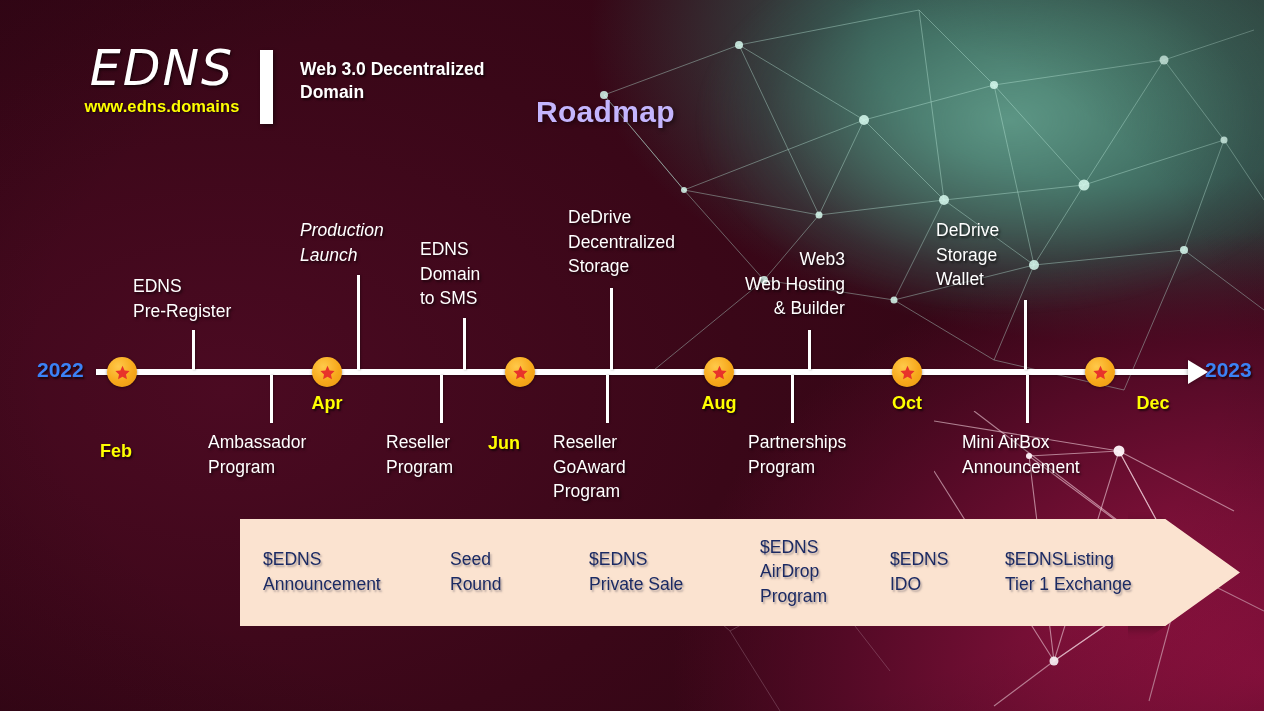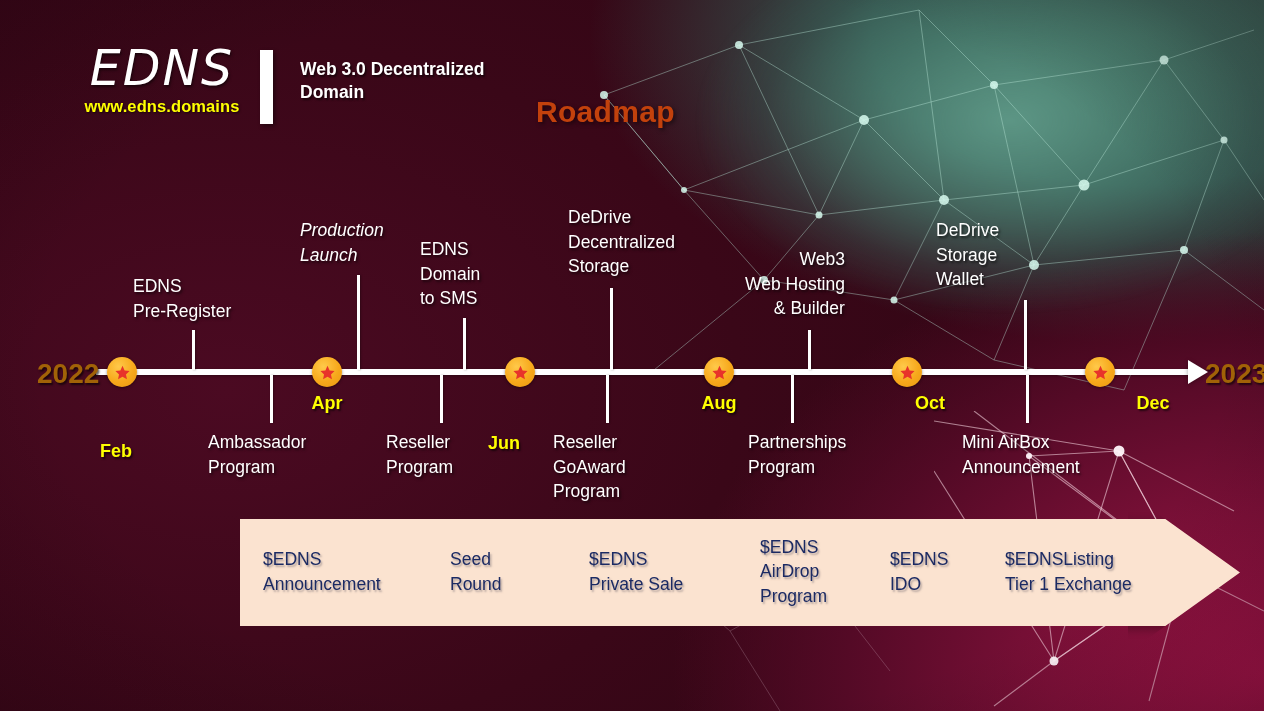--- a/index.html
+++ b/index.html
@@ -49,37 +49,37 @@
     position:absolute;left:260px;top:50px;width:13px;height:74px;
     background:#ffffff;box-shadow:2px 2px 4px rgba(0,0,0,.45);
   }
   .tagline{
     position:absolute;left:300px;top:58px;width:200px;
     font-size:17.5px;font-weight:bold;color:#ffffff;line-height:1.33;
     text-shadow:1.5px 1.5px 2px rgba(0,0,0,.6);
   }
   .roadmap-title{
     position:absolute;left:536px;top:95px;
-    font-size:30px;font-weight:bold;color:#c2410c;letter-spacing:.3px;
+    font-size:30px;font-weight:bold;color:#c4b5fd;letter-spacing:.3px;
     text-shadow:2px 2px 4px rgba(0,0,0,.5);
   }
 
   
   .axis{
     position:absolute;left:96px;top:369px;width:1098px;height:6px;
     background:#ffffff;box-shadow:0 1px 3px rgba(0,0,0,.35);
   }
   .axis-head{
     position:absolute;left:1188px;top:360px;width:0;height:0;
     border-top:12px solid transparent;border-bottom:12px solid transparent;
     border-left:20px solid #ffffff;
     filter:drop-shadow(0 1px 2px rgba(0,0,0,.35));
   }
   .year{
-    position:absolute;font-size:28px;font-weight:bold;color:#a16207;
+    position:absolute;font-size:21px;font-weight:bold;color:#3b82f6;
     text-shadow:1.5px 1.5px 2px rgba(0,0,0,.6);
   }
   .year-start{left:37px;top:358px;}
   .year-end{left:1205px;top:358px;}
 
   .marker{
     position:absolute;width:30px;height:30px;border-radius:50%;
     background:radial-gradient(circle at 38% 32%, #ffc94a 0%, #f7a81b 55%, #e89a10 100%);
     box-shadow:0 1px 3px rgba(0,0,0,.45);
     display:flex;align-items:center;justify-content:center;
@@ -254,21 +254,21 @@
         </span>
       </div>
       <div class="month" style="left: 719px; top: 393px;">Aug</div>
       <div class="marker" style="left: 907px; top: 372px;">
         <span>
           <svg viewBox="0 0 24 24" aria-hidden="true">
             <path d="M12 2.6 15 9.2 22 10 16.9 14.8 18.3 21.6 12 18.1 5.7 21.6 7.1 14.8 2 10 9 9.2Z" fill="#e8332a"></path>
           </svg>
         </span>
       </div>
-      <div class="month" style="left: 907px; top: 393px; margin-left: 23px;">Oct</div>
+      <div class="month" style="left: 907px; top: 393px;">Oct</div>
       <div class="marker" style="left: 1100px; top: 372px;">
         <span>
           <svg viewBox="0 0 24 24" aria-hidden="true">
             <path d="M12 2.6 15 9.2 22 10 16.9 14.8 18.3 21.6 12 18.1 5.7 21.6 7.1 14.8 2 10 9 9.2Z" fill="#e8332a"></path>
           </svg>
         </span>
       </div>
       <div class="month" style="left: 1153px; top: 393px;">Dec</div>
     </div>
   <div id="labels-above-layer">

